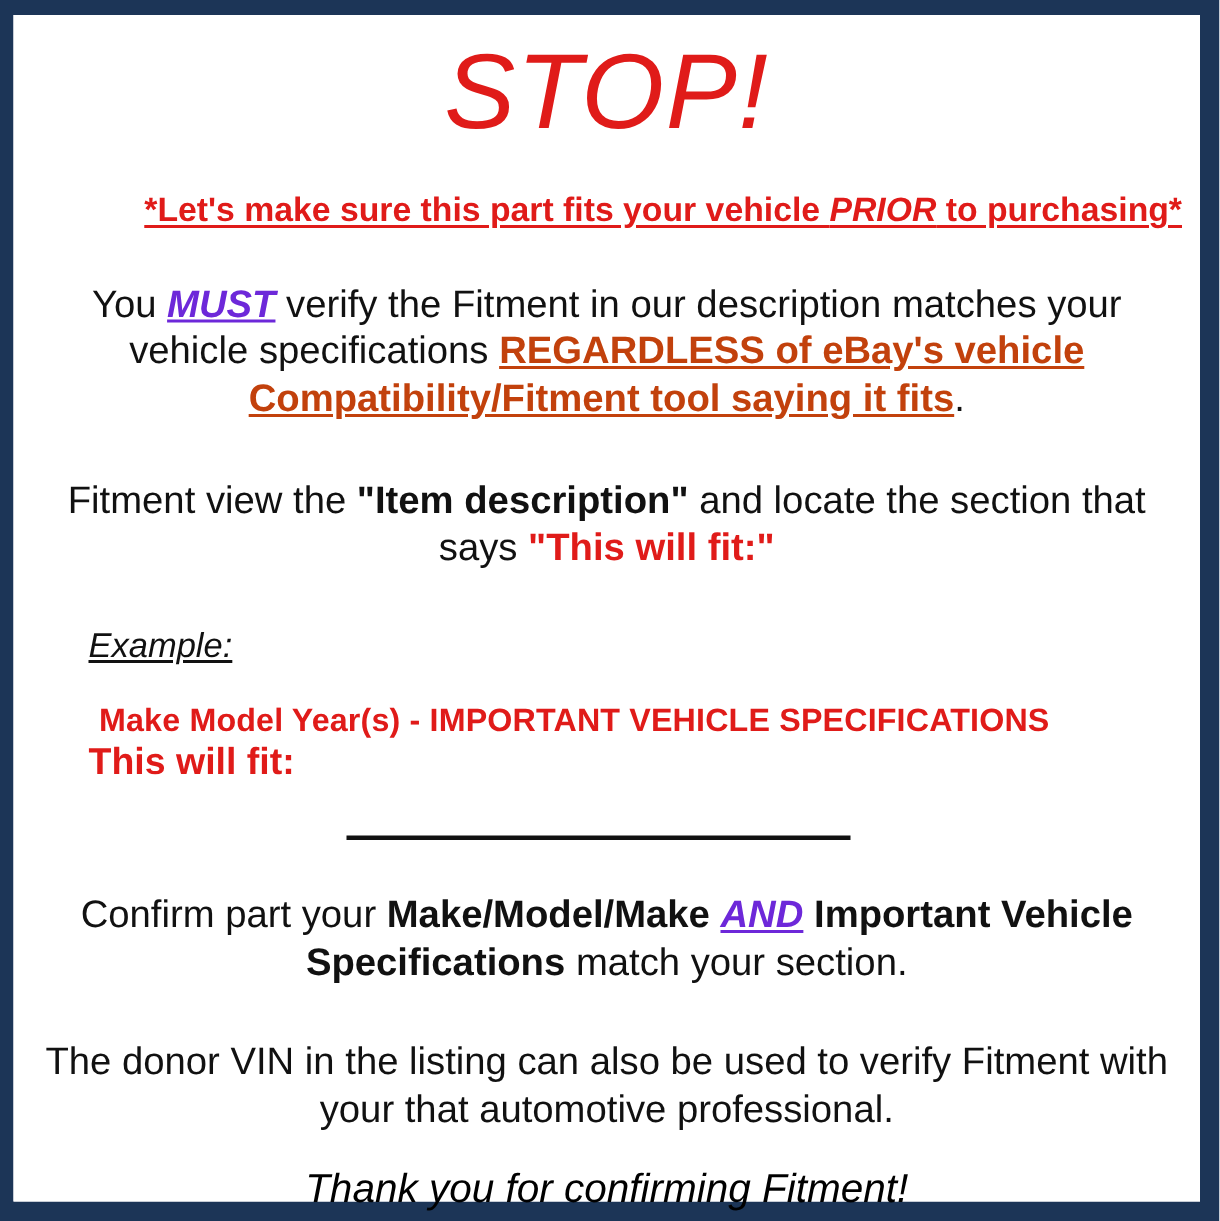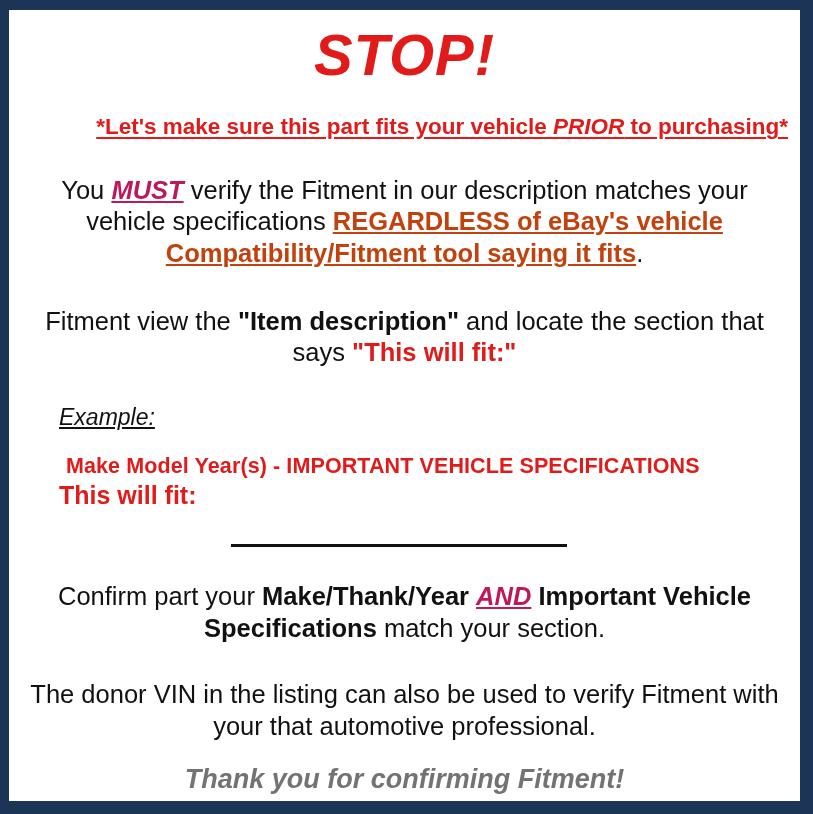--- a/index.html
+++ b/index.html
@@ -28,23 +28,23 @@
     box-sizing: border-box;
     width: 100%;
     height: 100%;
     background: #ffffff;
     padding: 0 12px;
     text-align: center;
   }
 
   #stop-title {
     color: #e01b19;
-    font-weight: bold;
+    font-weight: normal;
     font-style: italic;
-    font-size: 58px;
+    font-size: 71px;
     line-height: 1;
     letter-spacing: 1px;
     margin: 0;
     padding-top: 16px;
   }
 
   #tagline {
     color: #e01b19;
     font-weight: bold;
     font-size: 22.5px;
@@ -61,21 +61,21 @@
   .para {
     color: #111111;
     font-size: 25.5px;
     line-height: 1.24;
     margin: 0;
   }
   #para-must { padding-top: 35px; }
   #para-desc { padding-top: 36px; }
 
   .em-red-u {
-    color: #be185d;
+    color: #6d28d9;
     font-weight: bold;
     font-style: italic;
     text-decoration: underline;
     text-underline-offset: 2px;
   }
   .em-red-bold-u {
     color: #c2410c;
     font-weight: bold;
     text-decoration: underline;
     text-underline-offset: 2px;
@@ -127,22 +127,22 @@
     height: 3px;
     background: #111111;
     margin-left: -11px;
     vertical-align: middle;
   }
 
   #para-confirm { padding-top: 27px; }
   #para-vin { padding-top: 35px; }
 
   #thanks {
-    color: #737373;
-    font-weight: bold;
+    color: #000000;
+    font-weight: normal;
     font-style: italic;
     font-size: 27px;
     line-height: 1.1;
     margin: 0;
     padding-top: 22px;
   }
 </style>
 </head>
 <body>
 
@@ -169,21 +169,21 @@
       </div>
       <div id="example-spec">Make Model Year(s) - IMPORTANT VEHICLE SPECIFICATIONS</div>
       <div id="example-fit">This will fit:</div>
     </div>
 
     <div id="divider-wrap">
       <span id="divider"></span>
     </div>
 
     <p class="para" id="para-confirm">
-      <span>Confirm part your </span><span class="em-bold">Make/Thank/Year</span><span> </span><span class="em-red-u">AND</span><span> </span><span class="em-bold">Important Vehicle Specifications</span><span> match your section.</span>
+      <span>Confirm part your </span><span class="em-bold">Make/Model/Make</span><span> </span><span class="em-red-u">AND</span><span> </span><span class="em-bold">Important Vehicle Specifications</span><span> match your section.</span>
     </p>
 
     <p class="para" id="para-vin">The donor VIN in the listing can also be used to verify Fitment with your that automotive professional.</p>
 
     <div id="thanks">Thank you for confirming Fitment!</div>
 
   </div>
 </div>
 
 </body></html>

